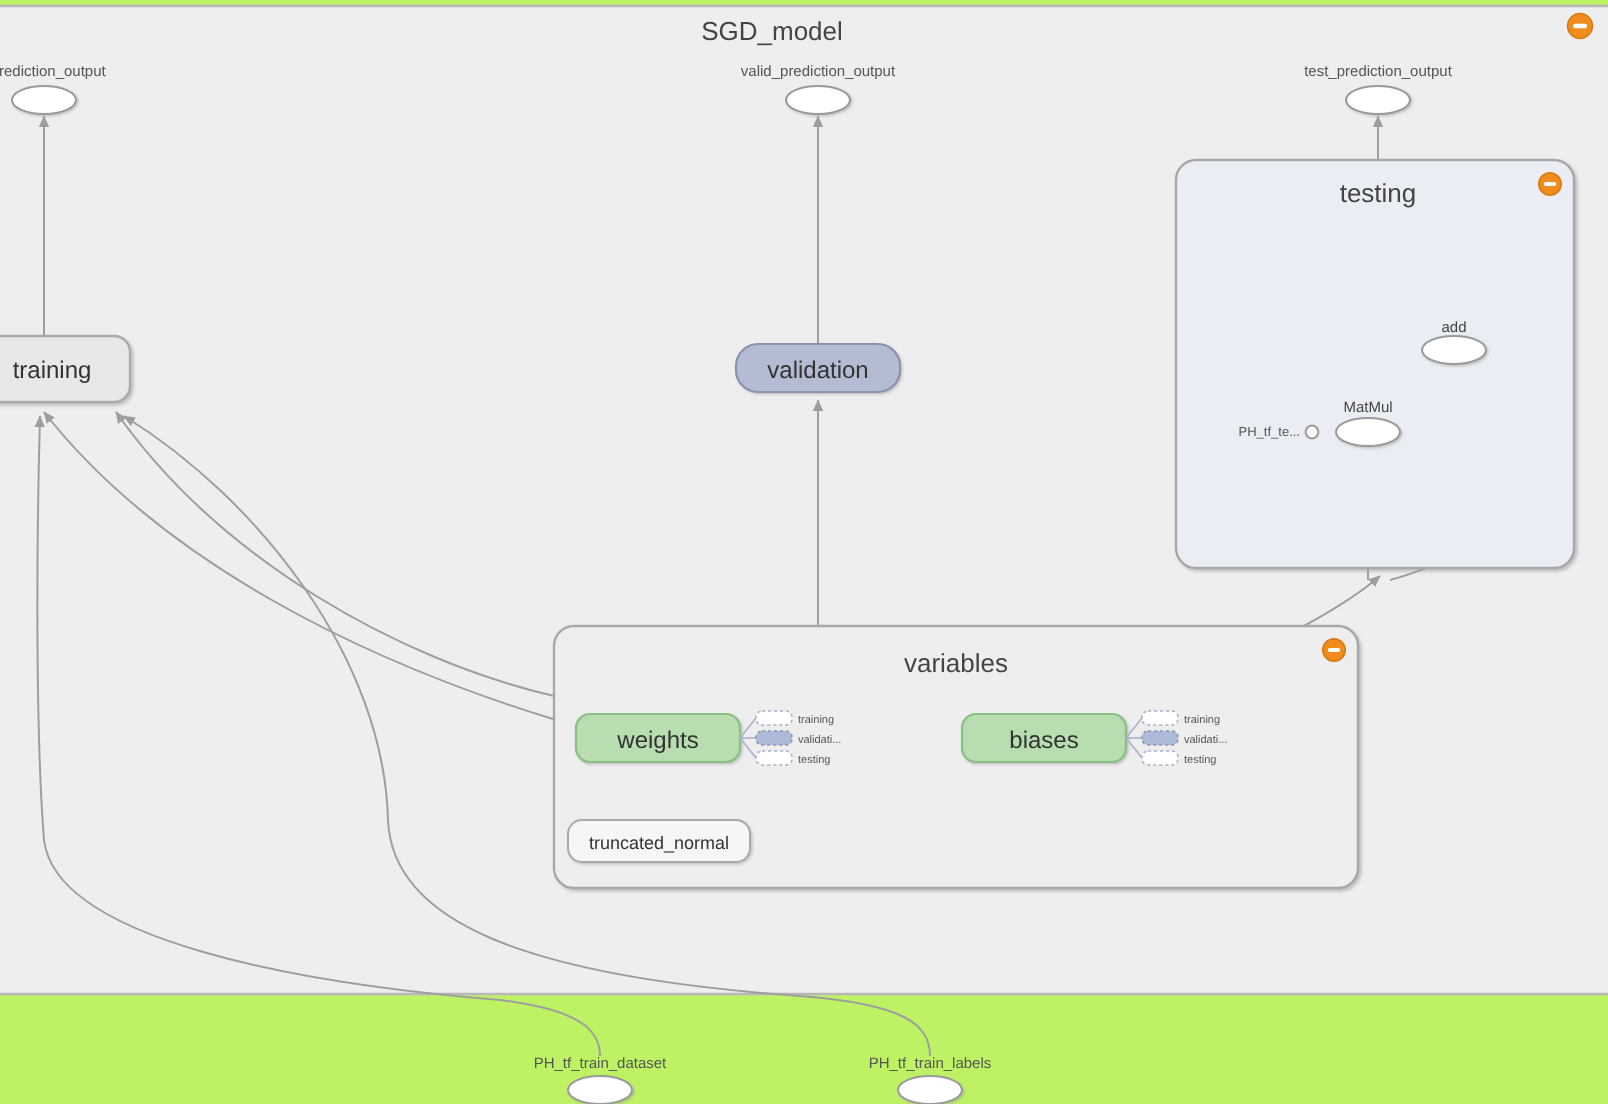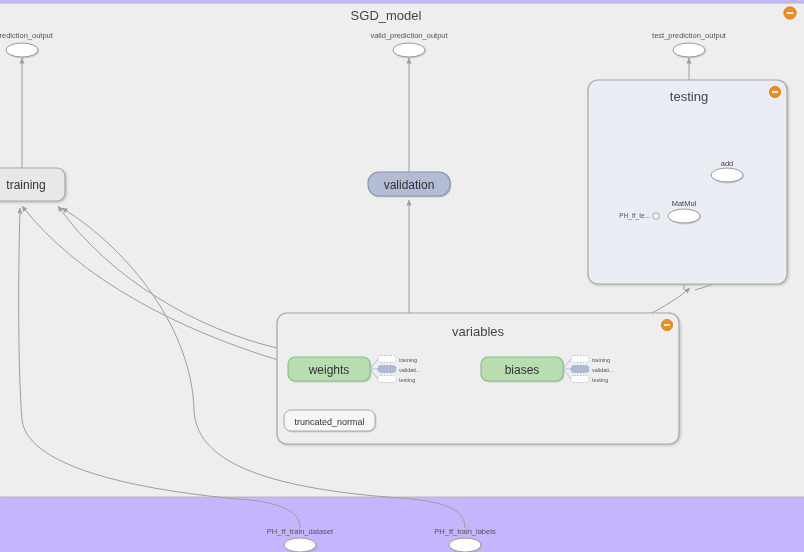--- a/index.html
+++ b/index.html
@@ -6,21 +6,21 @@
   html, body {
     margin: 0;
     padding: 0;
     background: #ffffff;
     font-family: "Liberation Sans", sans-serif;
   }
   #stage {
     position: relative;
     width: 804px;
     height: 552px;
-    background: #c4b5fd;
+    background: #bef264;
     overflow: hidden;
   }
   #graph-svg {
     position: absolute;
     left: 0;
     top: 0;
     width: 804px;
     height: 552px;
   }
   

